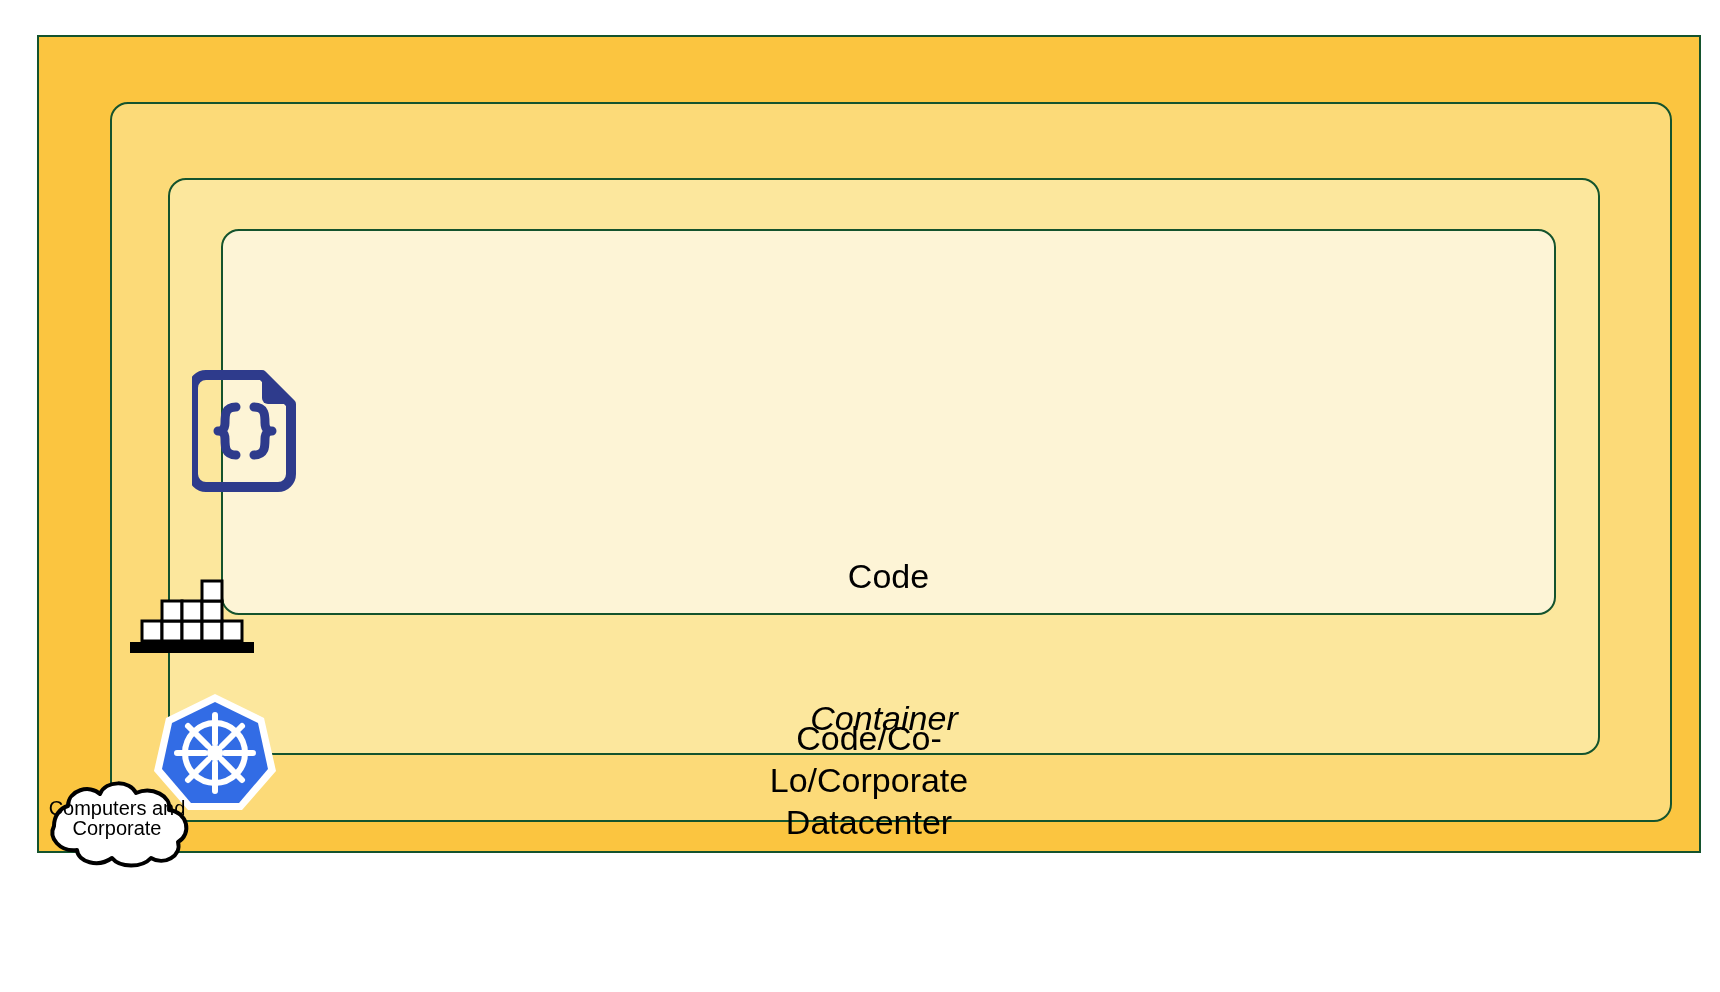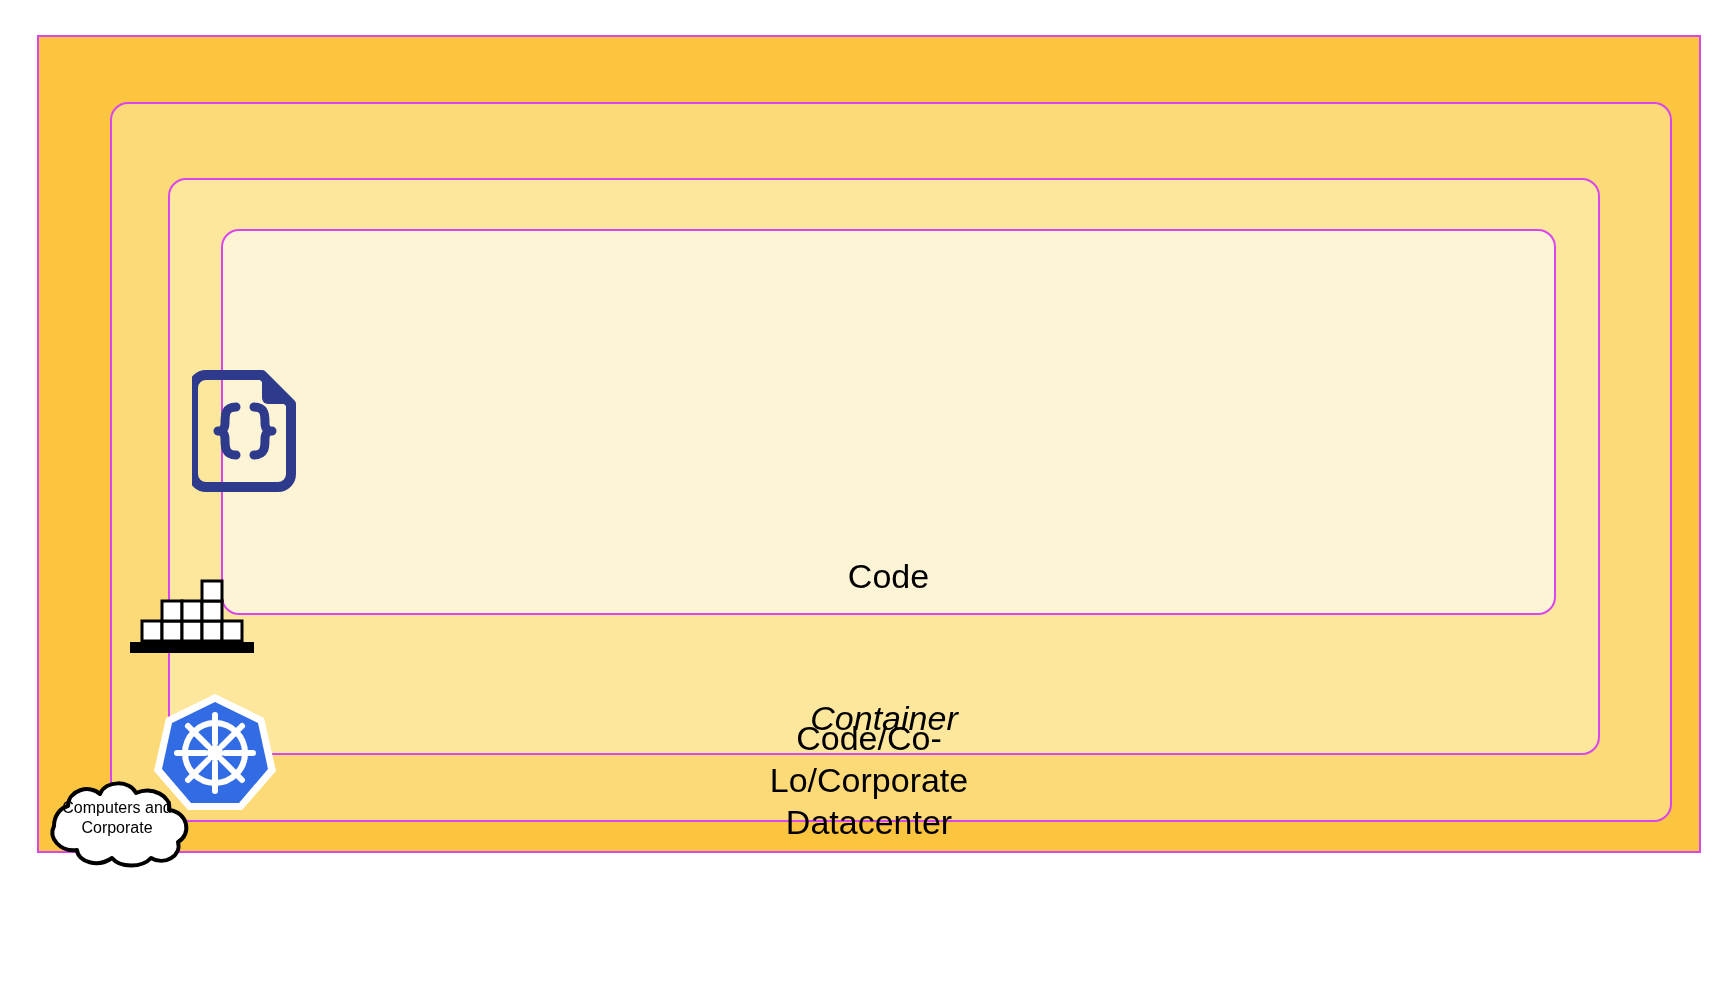--- a/index.html
+++ b/index.html
@@ -18,21 +18,21 @@
     position: relative;
     width: 1720px;
     height: 992px;
     background: #ffffff;
   }
 
   
   .layer {
     position: absolute;
     box-sizing: border-box;
-    border: 2px solid #d946ef;
+    border: 2px solid #14532d;
   }
 
   .layer-datacenter {
     left: 37px;
     top: 35px;
     width: 1664px;
     height: 818px;
     background: #fbc540;
     border-radius: 0px;
   }
@@ -134,21 +134,21 @@
     width: 170px;
     height: 92px;
   }
   .cloud-callout svg { display: block; }
   .cloud-text {
     position: absolute;
     left: 12px;
     top: 22px;
     width: 146px;
     text-align: center;
-    font-size: 16px;
+    font-size: 20px;
     line-height: 20px;
     color: #000000;
   }
 </style>
 </head>
 <body>
 
 <div id="stage">
 
   <div class="layer layer-datacenter">

